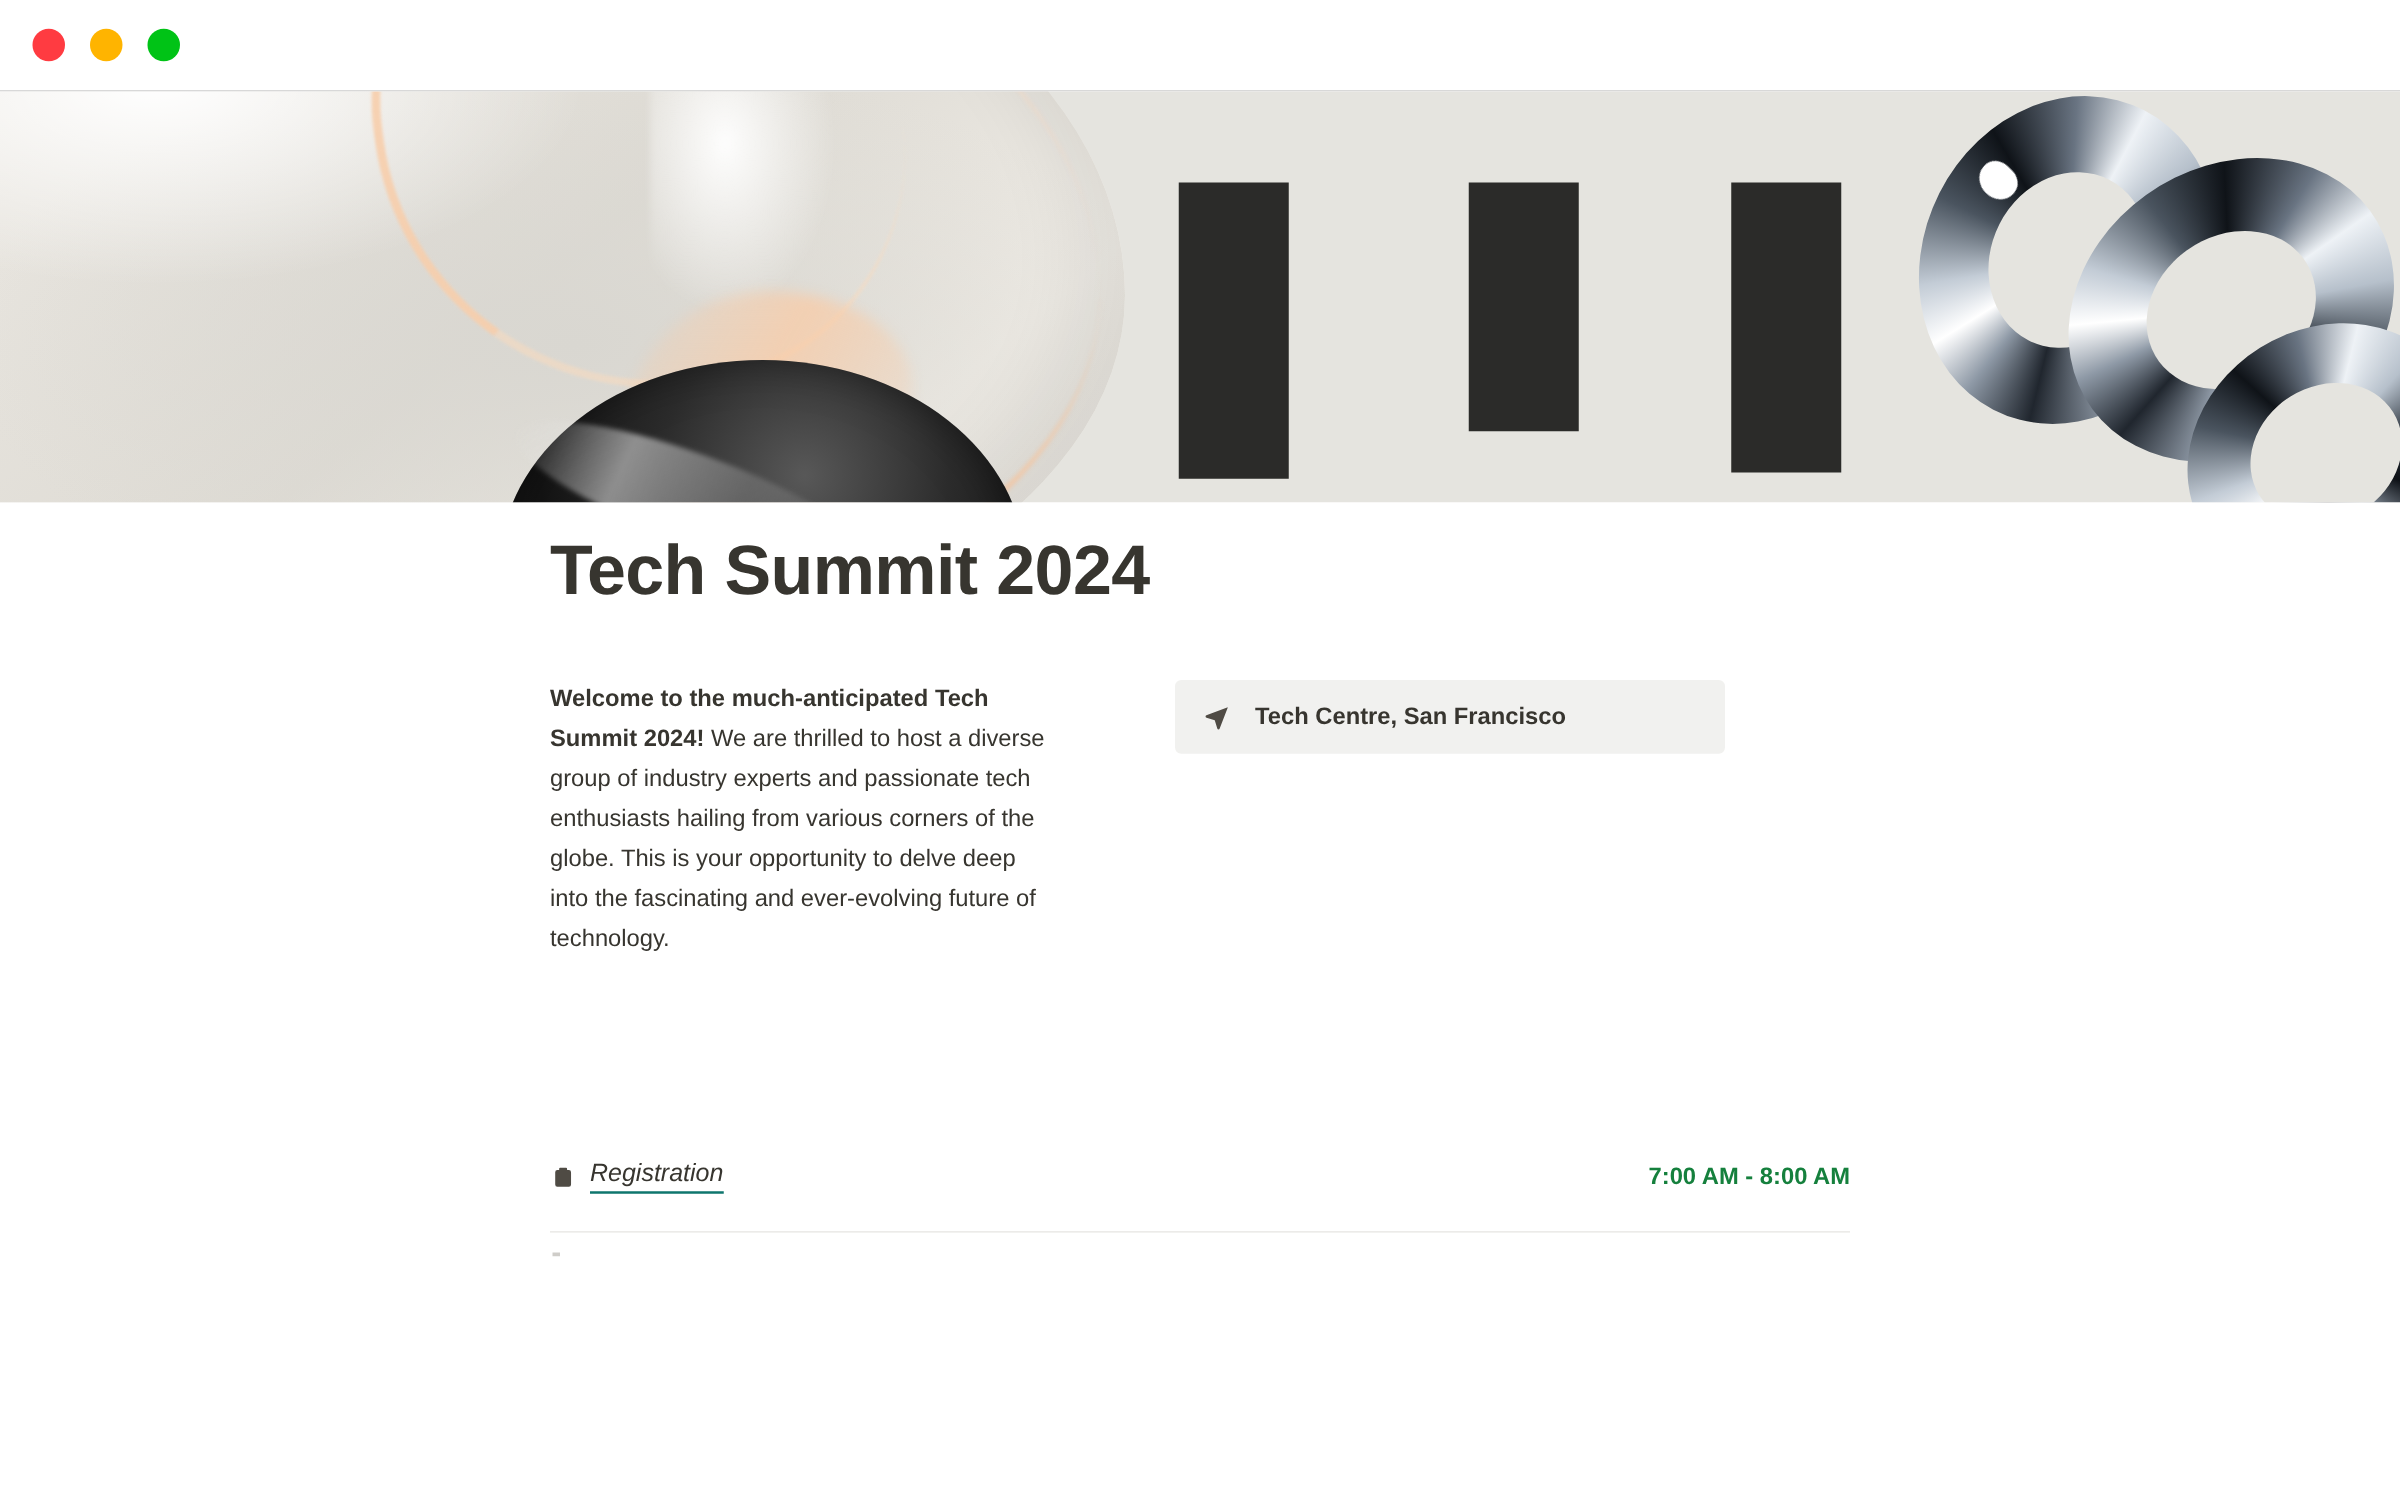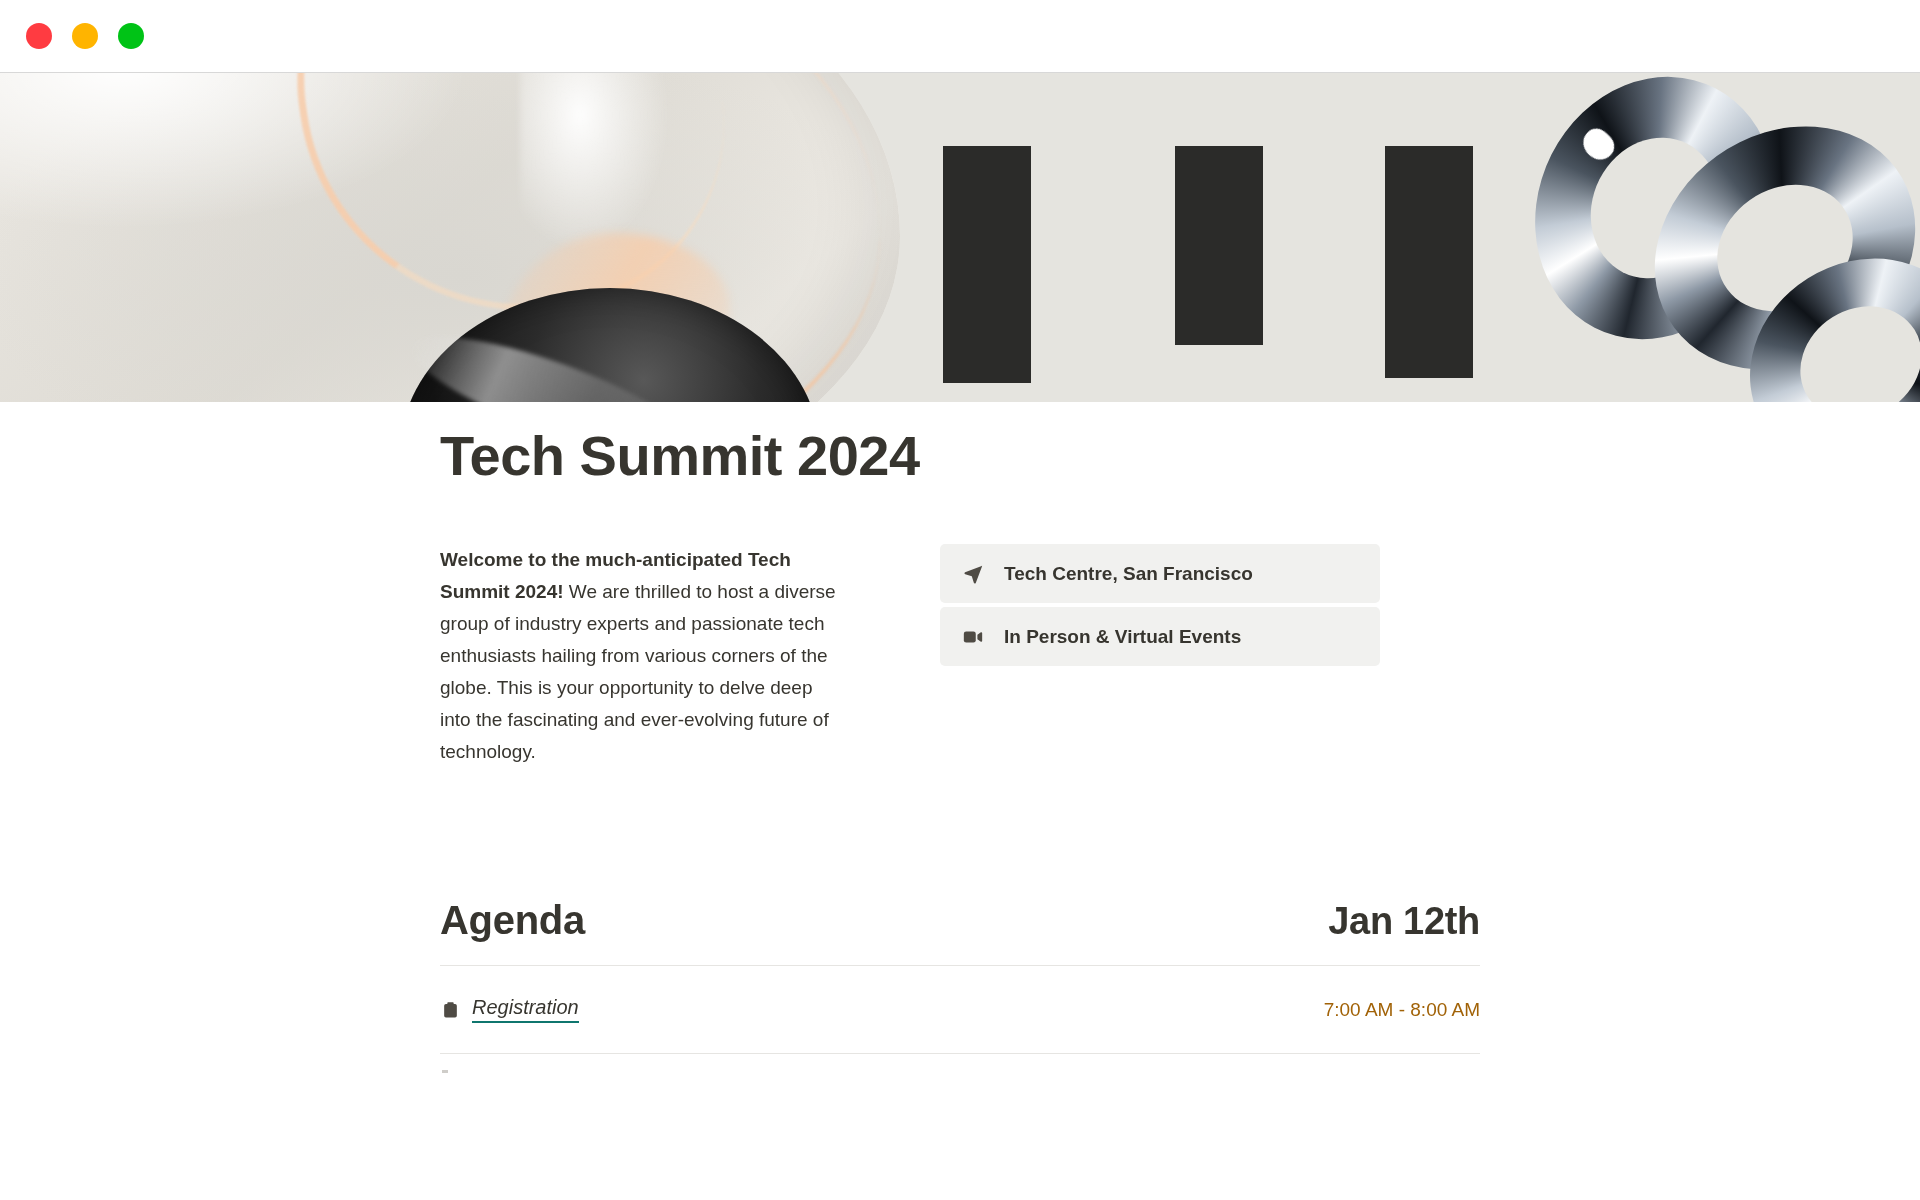--- a/index.html
+++ b/index.html
@@ -279,21 +279,22 @@
   .agenda-row-label {
     font-size: 20px;
     color: #37352f;
     border-bottom: 2px solid #0f766e;
     padding-bottom: 2px;
     cursor: pointer;
     font-style: italic;
   }
   .agenda-row-time {
     font-size: 19px;
-    color: #a16207;
+    color: #15803d;
+    font-weight: bold;
   }
   .agenda-row-partial {
     height: 54px;
     display: flex;
     align-items: flex-start;
     padding-top: 16px;
   }
   .partial-dot {
     width: 6px; height: 3px;
     background: #cfcdc9;
@@ -357,38 +358,25 @@
         <div class="info-card">
           <span class="card-icon">
             <svg width="22" height="22" viewBox="0 0 24 24" fill="currentColor" aria-hidden="true">
               <path d="M21.5 3.2 3.4 10.1c-1 .4-1 1.8.1 2.1l7.2 2.2 2.2 7.2c.3 1.1 1.7 1.1 2.1.1L21.9 3.6c.2-.5-.1-.6-.4-.4z"></path>
             </svg>
           </span>
           <span class="card-label">Tech Centre, San Francisco</span>
         </div>
 
 
-        <div class="info-card">
-          <span class="card-icon">
-            <svg width="22" height="22" viewBox="0 0 24 24" fill="currentColor" aria-hidden="true">
-              <rect x="2" y="6" width="13" height="12" rx="2.5"></rect>
-              <path d="M22 7.6v8.8c0 .7-.8 1.1-1.4.7l-3.8-2.7V9.6l3.8-2.7c.6-.4 1.4 0 1.4.7z"></path>
-            </svg>
-          </span>
-          <span class="card-label">In Person &amp; Virtual Events</span>
-        </div>
 
       </div>
     </div>
 
     <div class="agenda">
-      <div class="agenda-head">
-        <div class="agenda-title">Agenda</div>
-        <div class="agenda-date">Jan 12th</div>
-      </div>
 
       <div class="agenda-row">
         <div class="agenda-row-left">
           <span class="agenda-row-icon">
             <svg width="19" height="19" viewBox="0 0 24 24" fill="currentColor" aria-hidden="true">
               <path d="M9 2.8h6a1 1 0 0 1 1 1V5h1.8A2.2 2.2 0 0 1 20 7.2v12.6a2.2 2.2 0 0 1-2.2 2.2H6.2A2.2 2.2 0 0 1 4 19.8V7.2A2.2 2.2 0 0 1 6.2 5H8V3.8a1 1 0 0 1 1-1z"></path>
             </svg>
           </span>
           <span class="agenda-row-label">Registration</span>
         </div>

